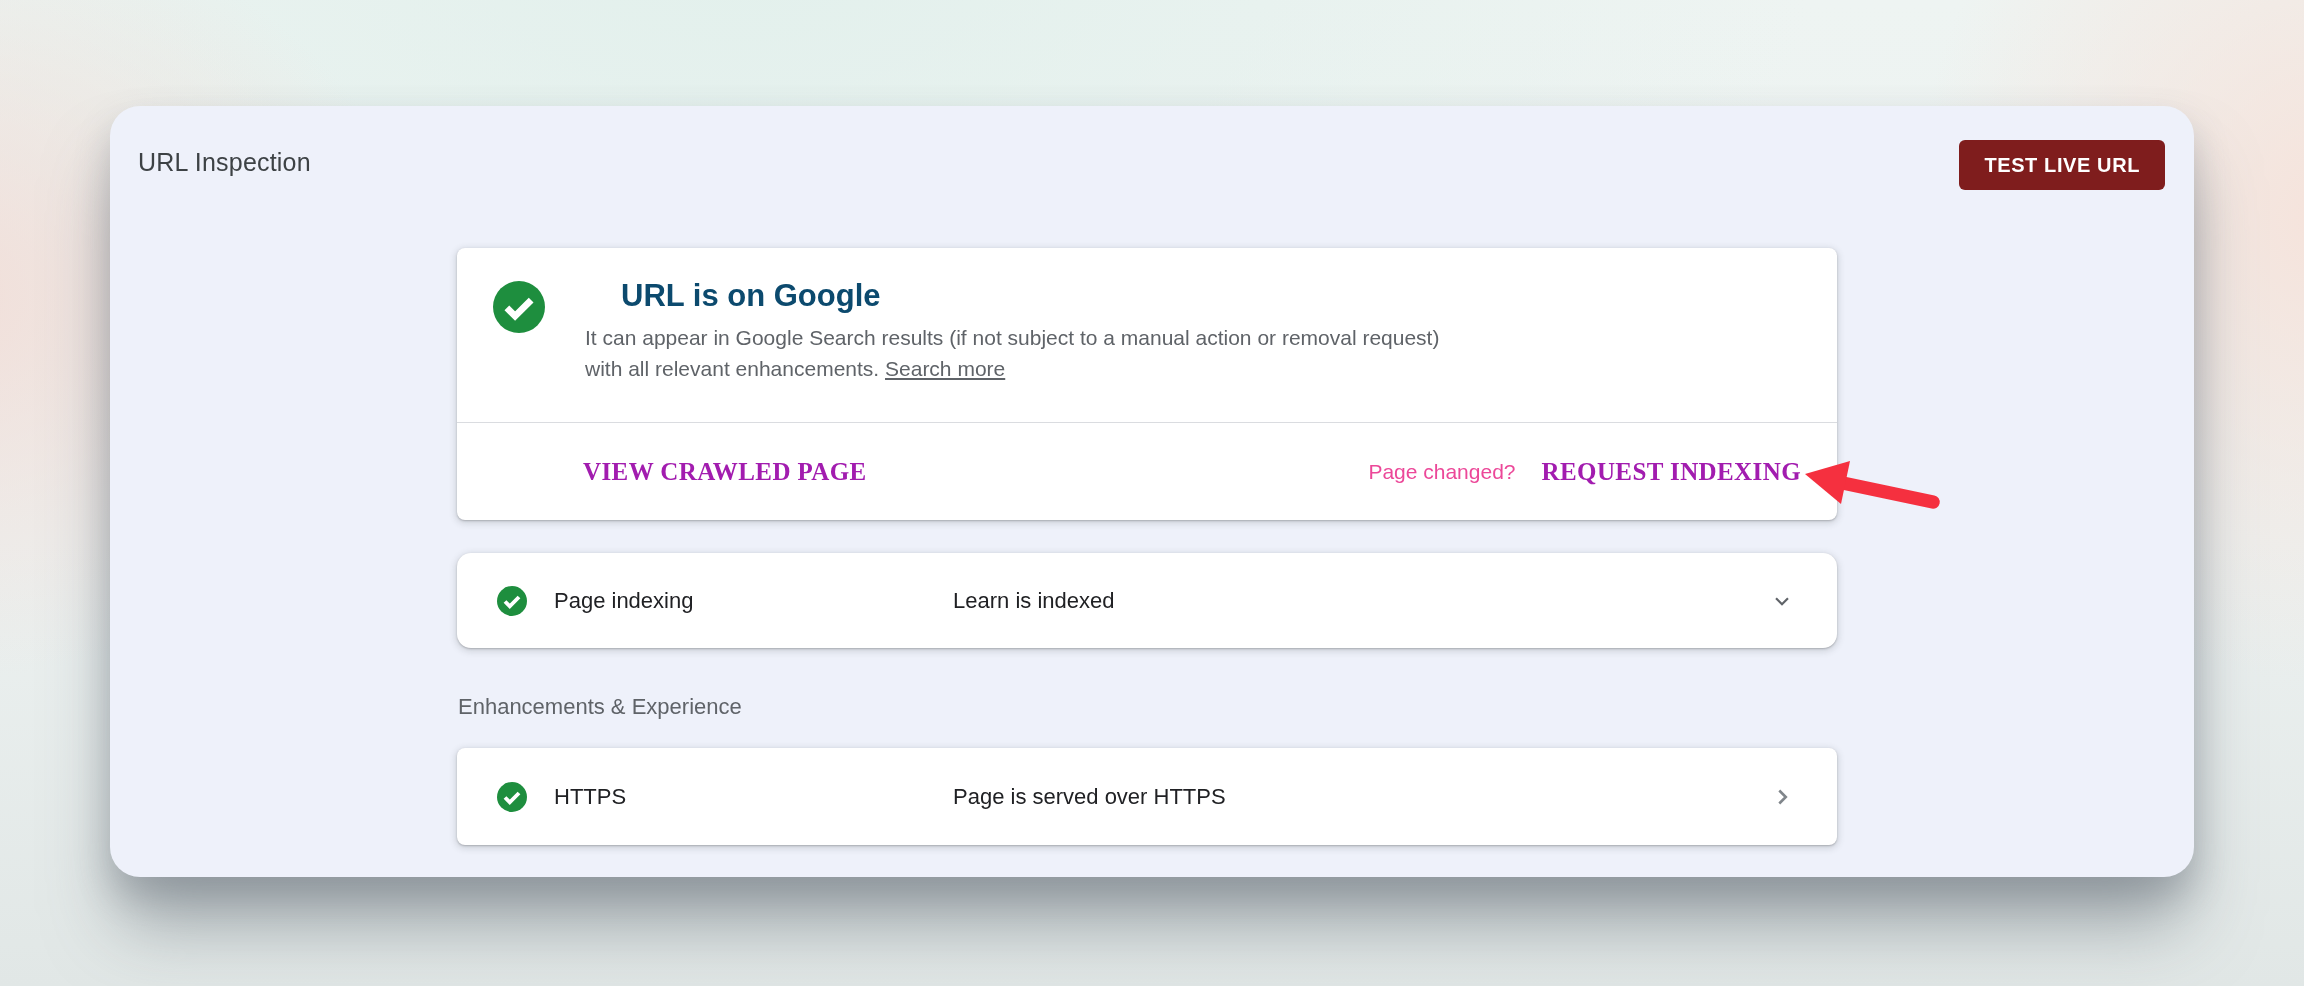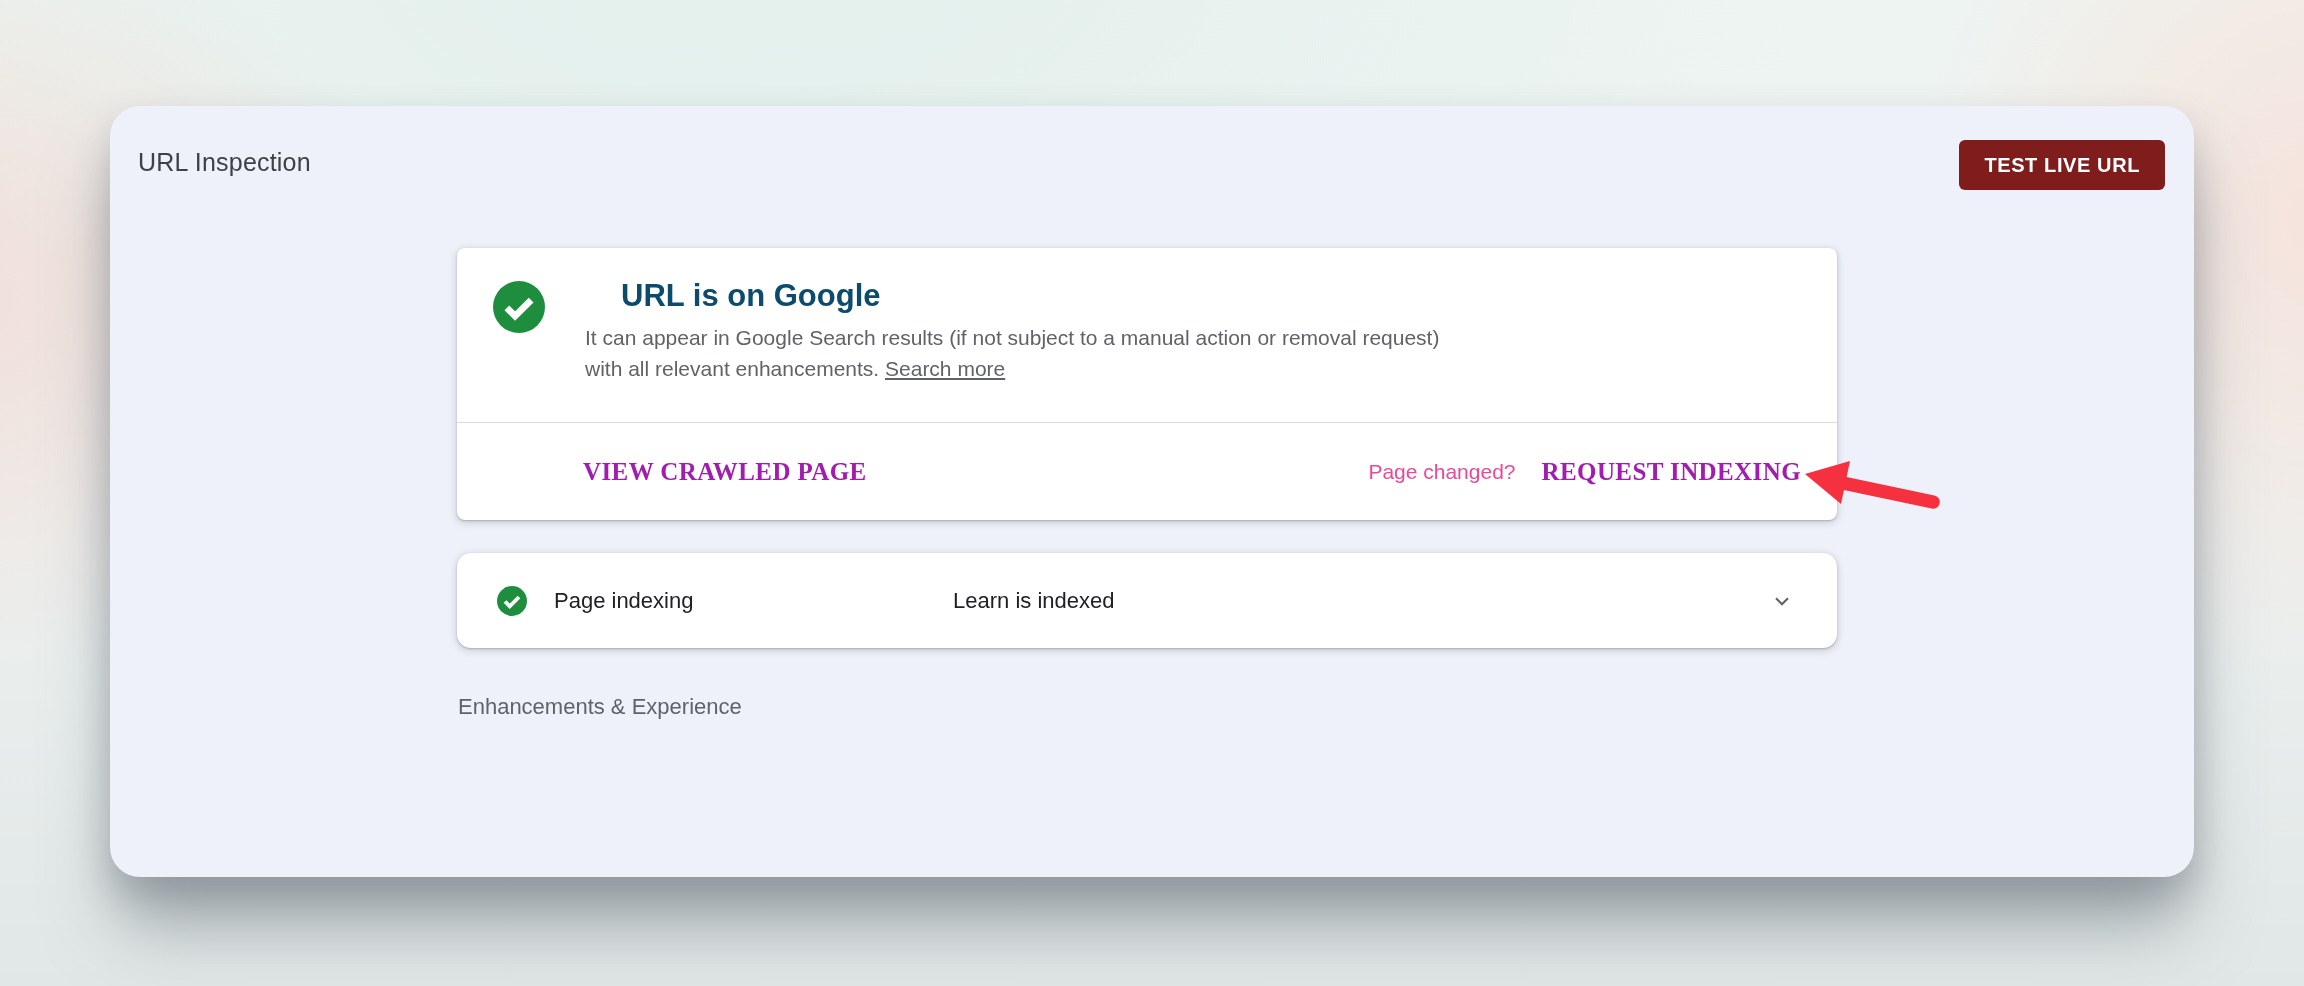--- a/index.html
+++ b/index.html
@@ -128,20 +128,35 @@
       <span class="row-status">Learn is indexed</span>
       <span class="row-chevron">
         <svg viewBox="0 0 24 24" width="26" height="26">
           <path d="M6.5 9.5 L12 15 L17.5 9.5" fill="none" stroke="#5f6368" stroke-width="2"></path>
         </svg>
       </span>
     </div>
 
     <div class="section-heading">Enhancements &amp; Experience</div>
 
+    <div class="card card-row card-https">
+      <span class="row-check">
+        <svg viewBox="0 0 24 24" width="30" height="30">
+          <circle cx="12" cy="12" r="12" fill="#1e8e3e"></circle>
+          <polyline points="6.4,12.4 10.2,16.2 17.6,8.8" fill="none" stroke="#ffffff" stroke-width="3.1"></polyline>
+        </svg>
+      </span>
+      <span class="row-label">HTTPS</span>
+      <span class="row-status">Page is served over HTTPS</span>
+      <span class="row-chevron">
+        <svg viewBox="0 0 24 24" width="26" height="26">
+          <path d="M9.5 6 L15.5 12 L9.5 18" fill="none" stroke="#80868b" stroke-width="2.4"></path>
+        </svg>
+      </span>
+    </div>
 
   </div>
 
   <div class="arrow-annotation">
     <svg viewBox="0 0 170 72" width="170" height="72">
       <line x1="50" y1="36" x2="145" y2="56" stroke="#f5303f" stroke-width="13.5" stroke-linecap="round"></line>
       <polygon points="17,28 62,15 53,58" fill="#f5303f"></polygon>
     </svg>
   </div>
 

